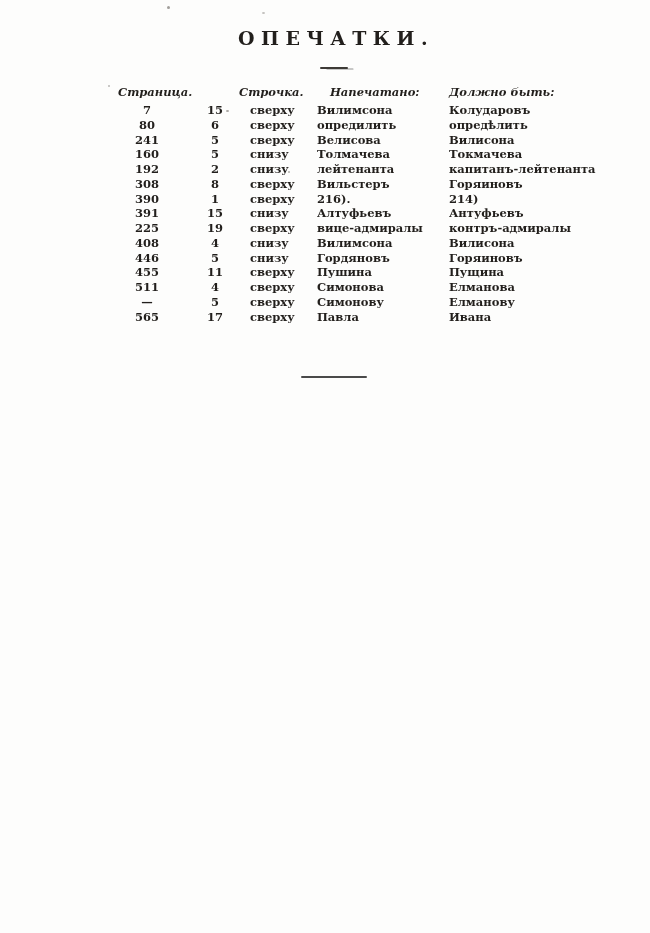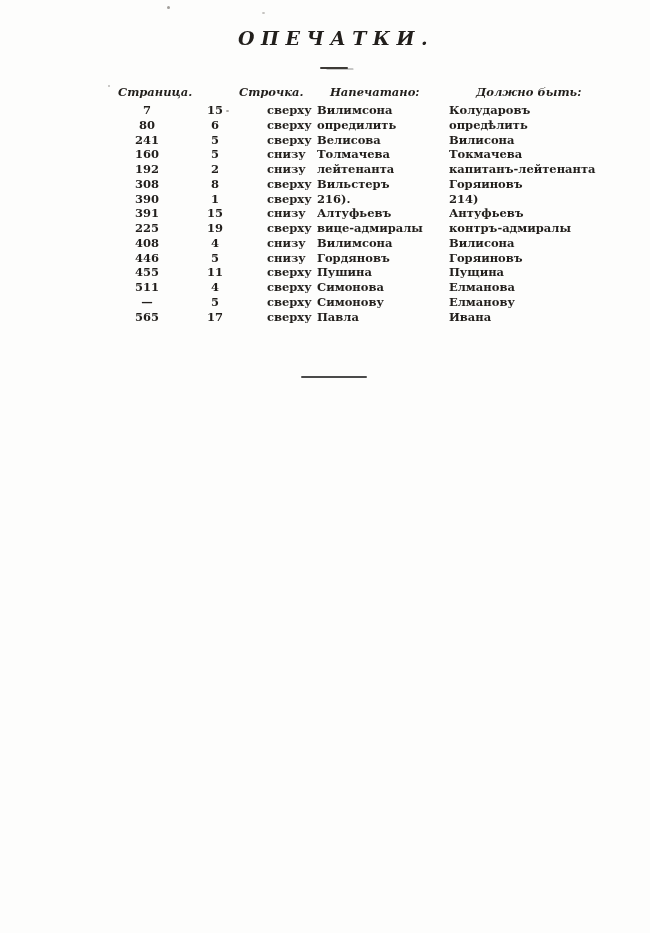--- a/index.html
+++ b/index.html
@@ -26,21 +26,20 @@
     width: 650px;
     margin: 0;
     padding-left: 22px; 
     box-sizing: border-box;
     text-align: center;
     font-size: 19px;
     font-weight: 700;
     letter-spacing: 0.34em;
     line-height: 1;
     white-space: nowrap;
-    font-style: italic;
   }
   .flourish {
     position: absolute;
     top: 67px;
     left: 320px;
     width: 28px;
     height: 2px;
     background: #3d3a36;
     border-radius: 1px;
     box-shadow: 6px 1px 0 -0.5px rgba(61,58,54,0.55);
@@ -54,21 +53,21 @@
     font-style: italic;
     font-weight: 700;
     font-size: 11.5px;
     line-height: 14px;
     white-space: nowrap;
   }
   .thead .h { position: absolute; top: 0; }
   .h-page    { left: 118px; }
   .h-line    { left: 239px; }
   .h-printed { left: 330px; }
-  .h-correct { left: 449px; margin-left: 27px; }
+  .h-correct { left: 449px; }
 
   .tbody {
     position: absolute;
     top: 103px;
     left: 110px;
     width: 460px;
   }
   .row {
     display: grid;
     grid-template-columns: 74px 126px 132px 124px;
@@ -77,21 +76,21 @@
     font-size: 11.5px;
     font-weight: 700;
     white-space: nowrap;
   }
   .c-page { text-align: center; }
   .c-line { display: flex; }
   .c-line .ln {
     flex: 0 0 62px;
     text-align: center;
   }
-  .c-line .ld { margin-left: 21px; }
+  .c-line .ld { margin-left: 4px; }
   .c-printed { padding-left: 7px; }
   .c-correct { padding-left: 7px; }
 
   .endrule {
     position: absolute;
     top: 376px;
     left: 301px;
     width: 66px;
     height: 2px;
     background: var(--rule, #4a4a4a);

